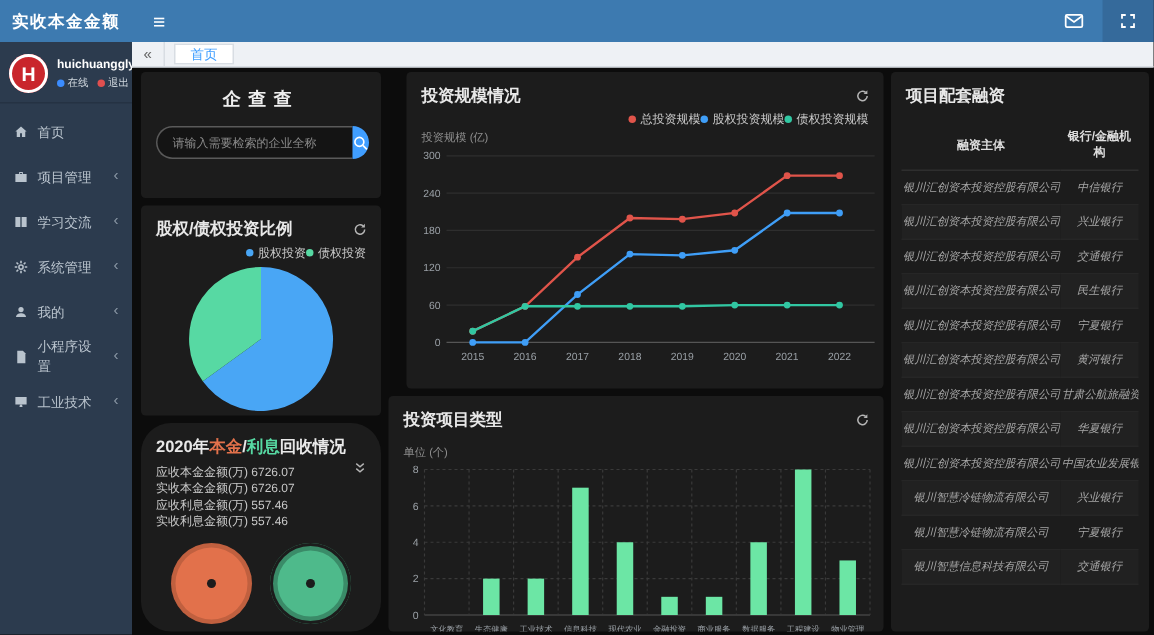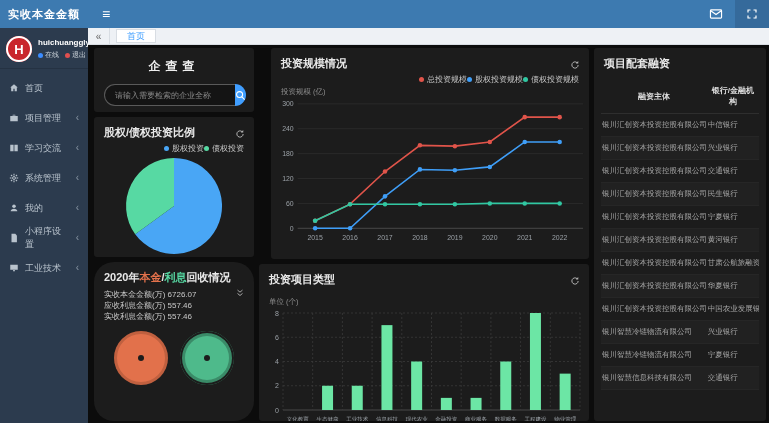--- a/index.html
+++ b/index.html
@@ -44,21 +44,21 @@
   
   .main { position:absolute; top:45px; left:88px; right:0; bottom:0; background:#0c0c0c;
     display:grid; grid-template-columns:160px 330px 1fr; gap:5px; padding:3px 3px 2px 6px; }
   .col { display:flex; flex-direction:column; gap:5px; min-height:0; }
 
   .panel { background:#1c1c1c; border-radius:3px; position:relative; overflow:hidden; }
   .panel-title { font-size:11px; font-weight:bold; color:#e8e8e8; padding:8px 10px 2px; }
   .icon-btn { position:absolute; top:8px; right:9px; color:#b5b5b5; cursor:pointer; }
   .icon-btn svg { width:10px; height:10px; }
 
-  .panel-search { height:64px; }
+  .panel-search { height:84px; }
   .search-title { text-align:center; font-size:12px; font-weight:bold; letter-spacing:5px;
     color:#eee; padding-top:10px; }
   .search-row { display:flex; margin:9px 10px 0; }
   .search-input { flex:1; background:#141414; border:1px solid #5a5a5a; border-right:none;
     border-radius:11px 0 0 11px; height:22px; color:#ccc; font-size:8px; padding:0 10px; outline:none; }
   .search-input::placeholder { color:#8a8a8a; }
   .search-btn { width:32px; height:22px; background:#409eff; border:none; cursor:pointer;
     border-radius:0 11px 11px 0; display:flex; align-items:center; justify-content:center; }
 
   .panel-pie { height:140px; }
@@ -80,22 +80,22 @@
   .panel-line { height:211px;margin-left:12px; }
   .ylabel { padding:2px 0 0 10px; font-size:7.5px; color:#8f8f8f; }
   .chart-svg { display:block; width:100%; }
 
   .panel-bar { flex:1; }
 
   .panel-table { height:100%; }
   table { width:calc(100% - 14px); margin:6px 7px 0; border-collapse:collapse; table-layout:fixed; }
   th { font-size:8px; font-weight:bold; color:#ddd; padding:6px 2px; border-bottom:1px solid #2e2e2e; }
   th:first-child { width:67%; }
-  td { font-size:7.5px; color:#a6a6a6; padding:6px 1px; 
-    border-bottom:1px solid #262626; overflow:hidden; white-space:nowrap; }
+  td { font-size:7.5px; color:#a6a6a6; padding:6px 1px; text-align:center;
+    border-bottom:1px solid #262626; overflow:hidden; white-space:nowrap;font-style:italic; }
   tbody tr:nth-child(even) { background:#212121; }
 
   .c-orange { color:#e2714b; } .c-green { color:#57d9a3; }
 </style>
 </head>
 <body>
 
 <div class="topbar">
   <div class="brand">实收本金金额</div>
   <div class="hamburger">≡</div>
@@ -242,20 +242,21 @@
     </div>
 
     <div class="panel panel-recovery">
       <div class="rec-title"><span>2020年</span><span class="c-orange">本金</span><span>/</span><span class="c-green">利息</span><span>回收情况</span></div>
       <div class="icon-btn" style="top:22px">
         <svg viewBox="0 0 24 24">
             <path d="M6 5l6 5 6-5M6 13l6 5 6-5" fill="none" stroke="currentColor" stroke-width="2.2"></path>
           </svg>
       </div>
       <div class="rec-lines" id="rec-lines">
+          <div>应收本金金额(万) 6726.07</div>
           <div>实收本金金额(万) 6726.07</div>
           <div>应收利息金额(万) 557.46</div>
           <div>实收利息金额(万) 557.46</div>
         </div>
       <div class="gauge-row">
         <div class="gauge gauge-principal"></div>
         <div class="gauge gauge-interest"></div>
       </div>
     </div>
   </div>

